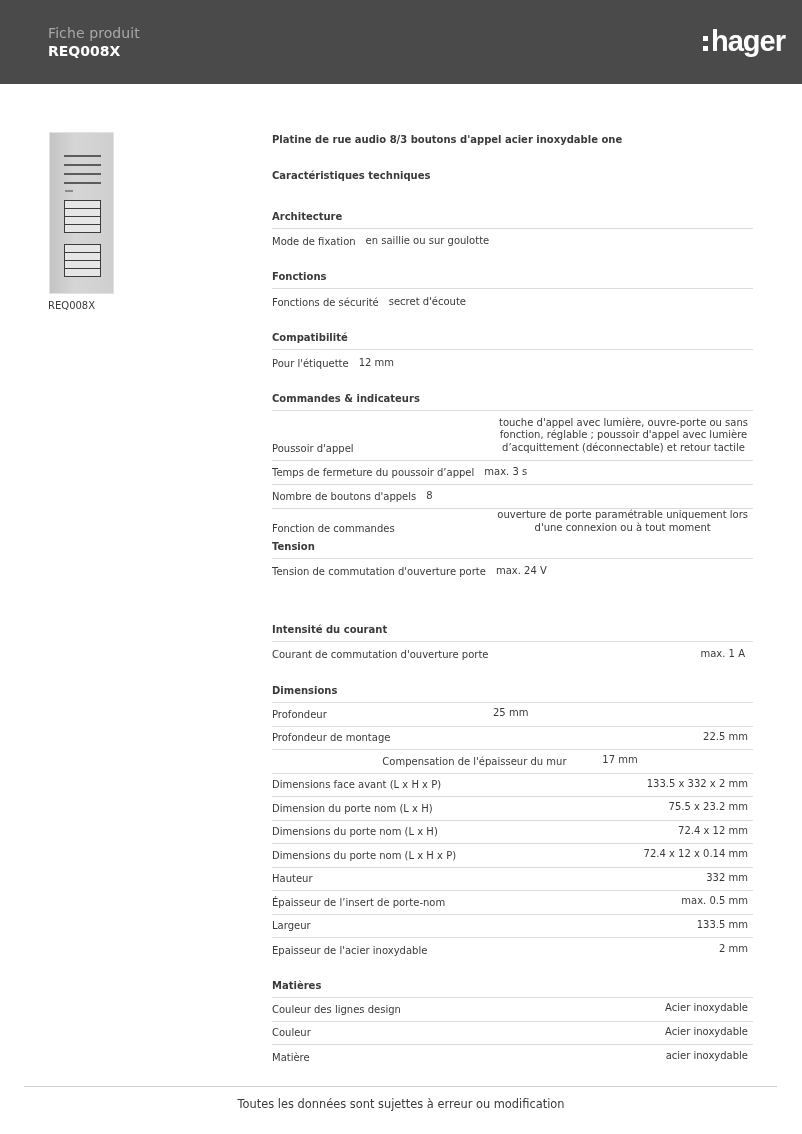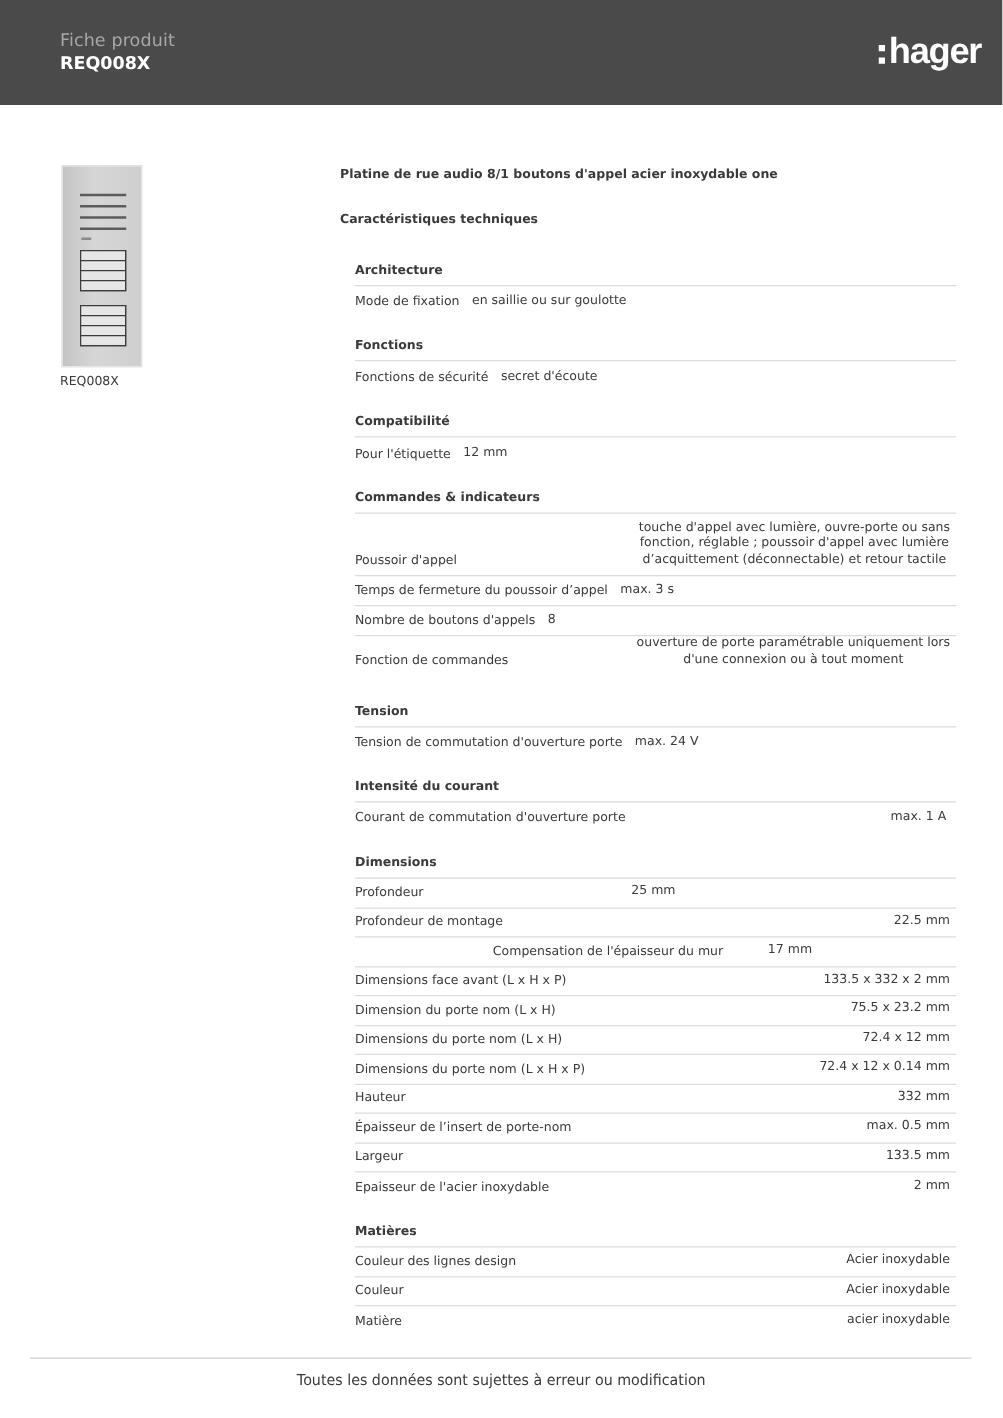--- a/index.html
+++ b/index.html
@@ -31,21 +31,21 @@
   .product-image .slot { position: absolute; left: 14px; width: 37px; height: 2px; background: #5c5c5c; }
   .product-image .mini-logo { position: absolute; left: 15px; top: 57px; width: 8px; height: 2px; background: #8a8a8a; }
   .product-image .btn-group { position: absolute; left: 14px; width: 37px; border: 1px solid #3c3c3c; background: #3c3c3c; box-sizing: border-box; display: flex; flex-direction: column; gap: 1px; }
   .product-image .btn-group div { background: #e6e6e6; height: 7px; }
   .product-caption { position: absolute; left: 48px; top: 300px; font-size: 10px; color: #3a3a3a; }
 
   .content { position: absolute; left: 272px; top: 0; width: 481px; }
   .product-name { position: absolute; top: 134px; left: 0; font-size: 10px; font-weight: bold; color: #3a3a3a; white-space: nowrap; }
   .section-main { position: absolute; top: 170px; left: 0; font-size: 10px; font-weight: bold; color: #3a3a3a; }
 
-  .section { position: absolute; left: 0; width: 481px; margin-left: 12px; }
+  .section { position: absolute; left: 0; width: 481px; }
   .section .sec-title { font-size: 10px; font-weight: bold; color: #3a3a3a; height: 18px; line-height: 14px; border-bottom: 1px solid #dcdcdc; }
   .row { display: flex; justify-content: space-between; align-items: flex-end; font-size: 10px; color: #3a3a3a; border-bottom: 1px solid #dcdcdc; box-sizing: border-box; }
   .row.inline { justify-content: flex-start; }
   .row.inline .val { margin-left: 10px; text-align: left; }
   .row .lab { white-space: nowrap; padding-bottom: 6px; }
   .row .val { text-align: center; padding-right: 5px; padding-bottom: 6px; line-height: 12.5px; }
   .row.last { border-bottom: none; }
 
   .footer-line { position: absolute; left: 24px; top: 1086px; width: 753px; height: 1px; background: #d0d0d0; }
   .footer-text { position: absolute; left: 0; top: 1097px; width: 802px; text-align: center; font-size: 12px; color: #3a3a3a; font-family: "DejaVu Sans", sans-serif; transform: scaleX(0.95); }
@@ -80,21 +80,21 @@
   <div class="btn-group" style="top:111px">
     <div></div>
       <div></div>
       <div></div>
       <div></div>
   </div>
 </div>
 <div class="product-caption">REQ008X</div>
 
 <div class="content">
-  <div class="product-name">Platine de rue audio 8/1 boutons d'appel acier inoxydable one</div>
+  <div class="product-name">Platine de rue audio 8/3 boutons d'appel acier inoxydable one</div>
   <div class="section-main">Caractéristiques techniques</div>
 
   <div class="section" style="top:210px">
     <div class="sec-title">Architecture</div>
     <div class="row inline last" style="height:24px">
       <span class="lab">Mode de fixation</span>
       <span class="val">en saillie ou sur goulotte</span>
     </div>
   </div>
 
@@ -134,21 +134,21 @@
     </div>
     <div class="row last" style="height:31px">
       <span class="lab">Fonction de commandes</span>
       <span class="val">
         <span style="display:block">ouverture de porte paramétrable uniquement lors</span>
         <span style="display:block">d'une connexion ou à tout moment</span>
       </span>
     </div>
   </div>
 
-  <div class="section" style="top:563px">
+  <div class="section" style="top:540px">
     <div class="sec-title">Tension</div>
     <div class="row inline last" style="height:24px">
       <span class="lab">Tension de commutation d'ouverture porte</span>
       <span class="val">max. 24 V</span>
     </div>
   </div>
 
   <div class="section" style="top:623px">
     <div class="sec-title">Intensité du courant</div>
     <div class="row last" style="height:24px">

